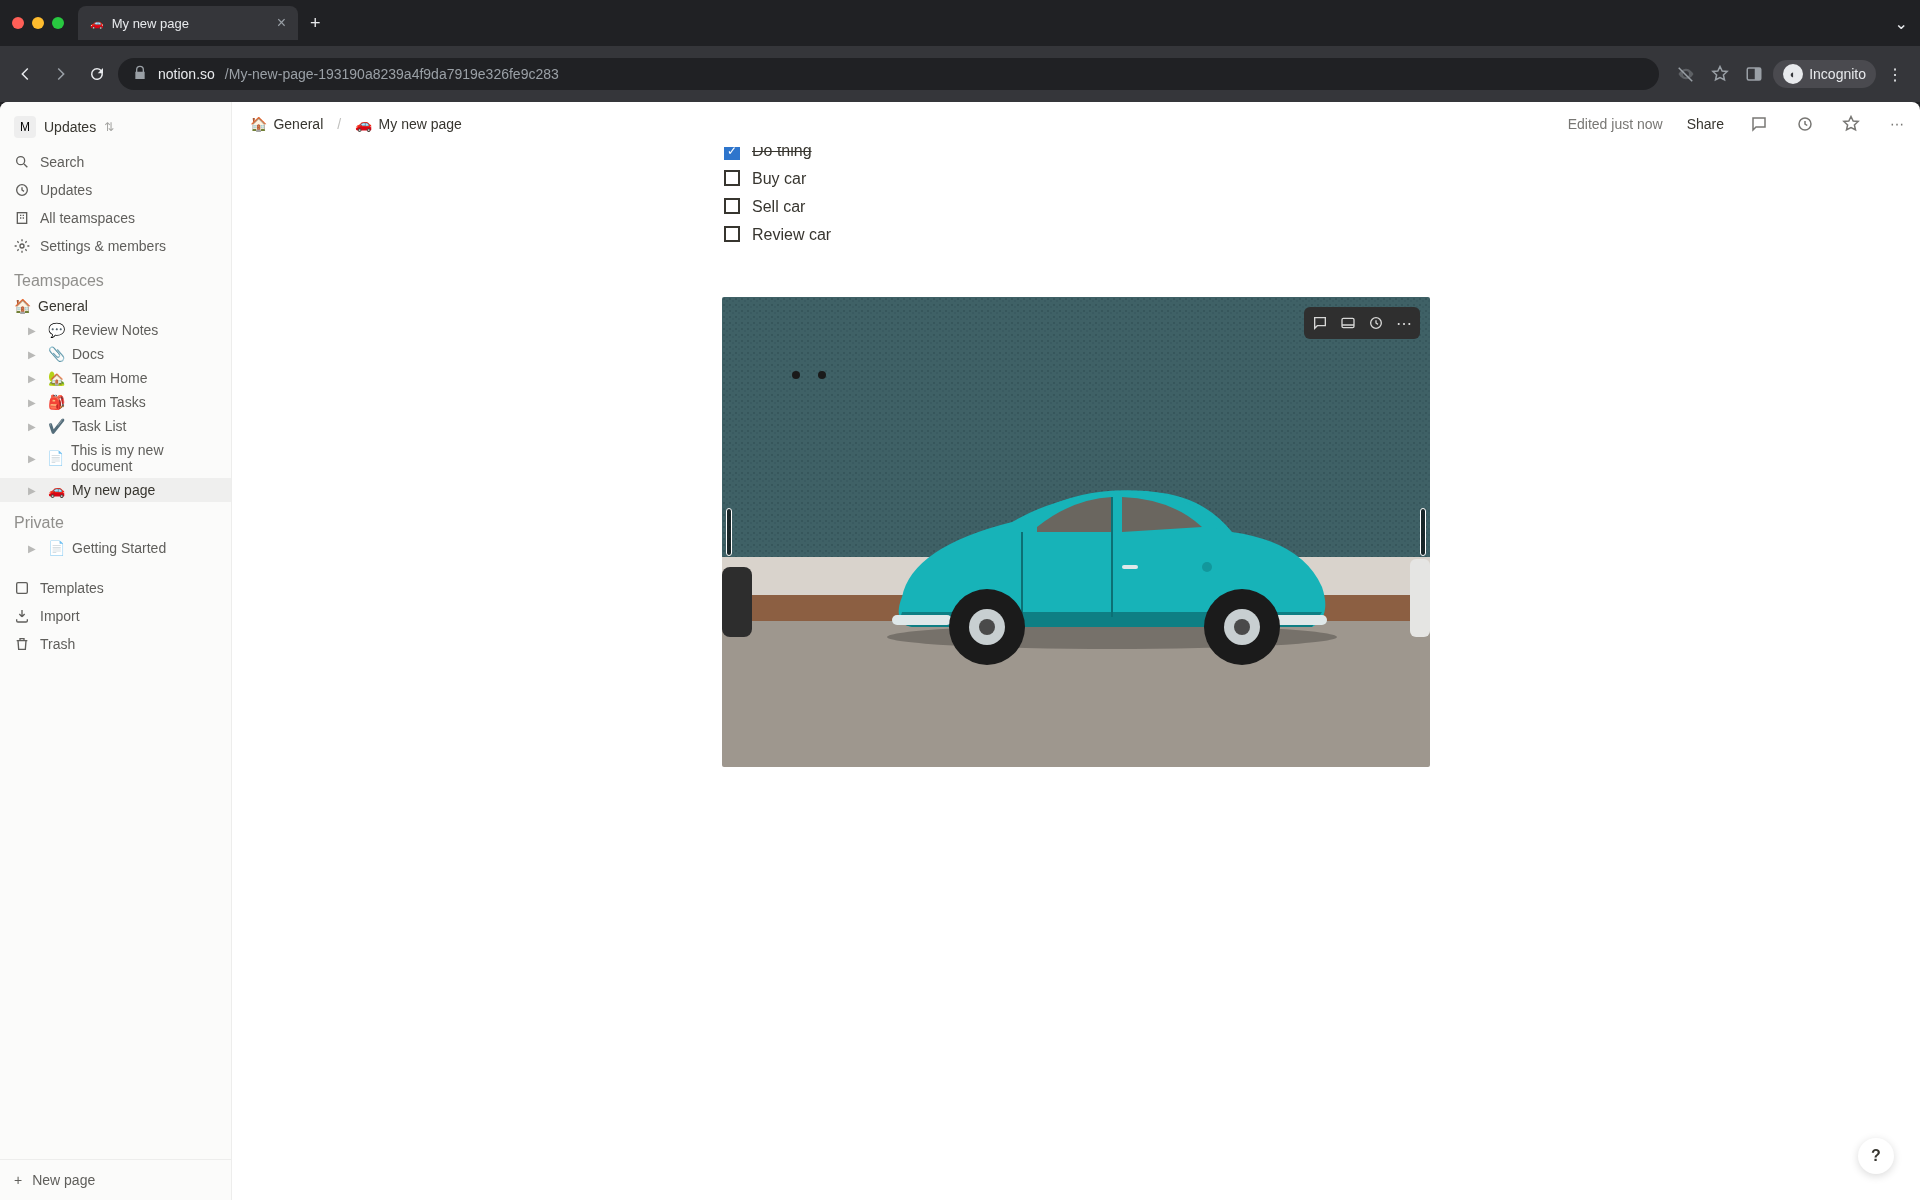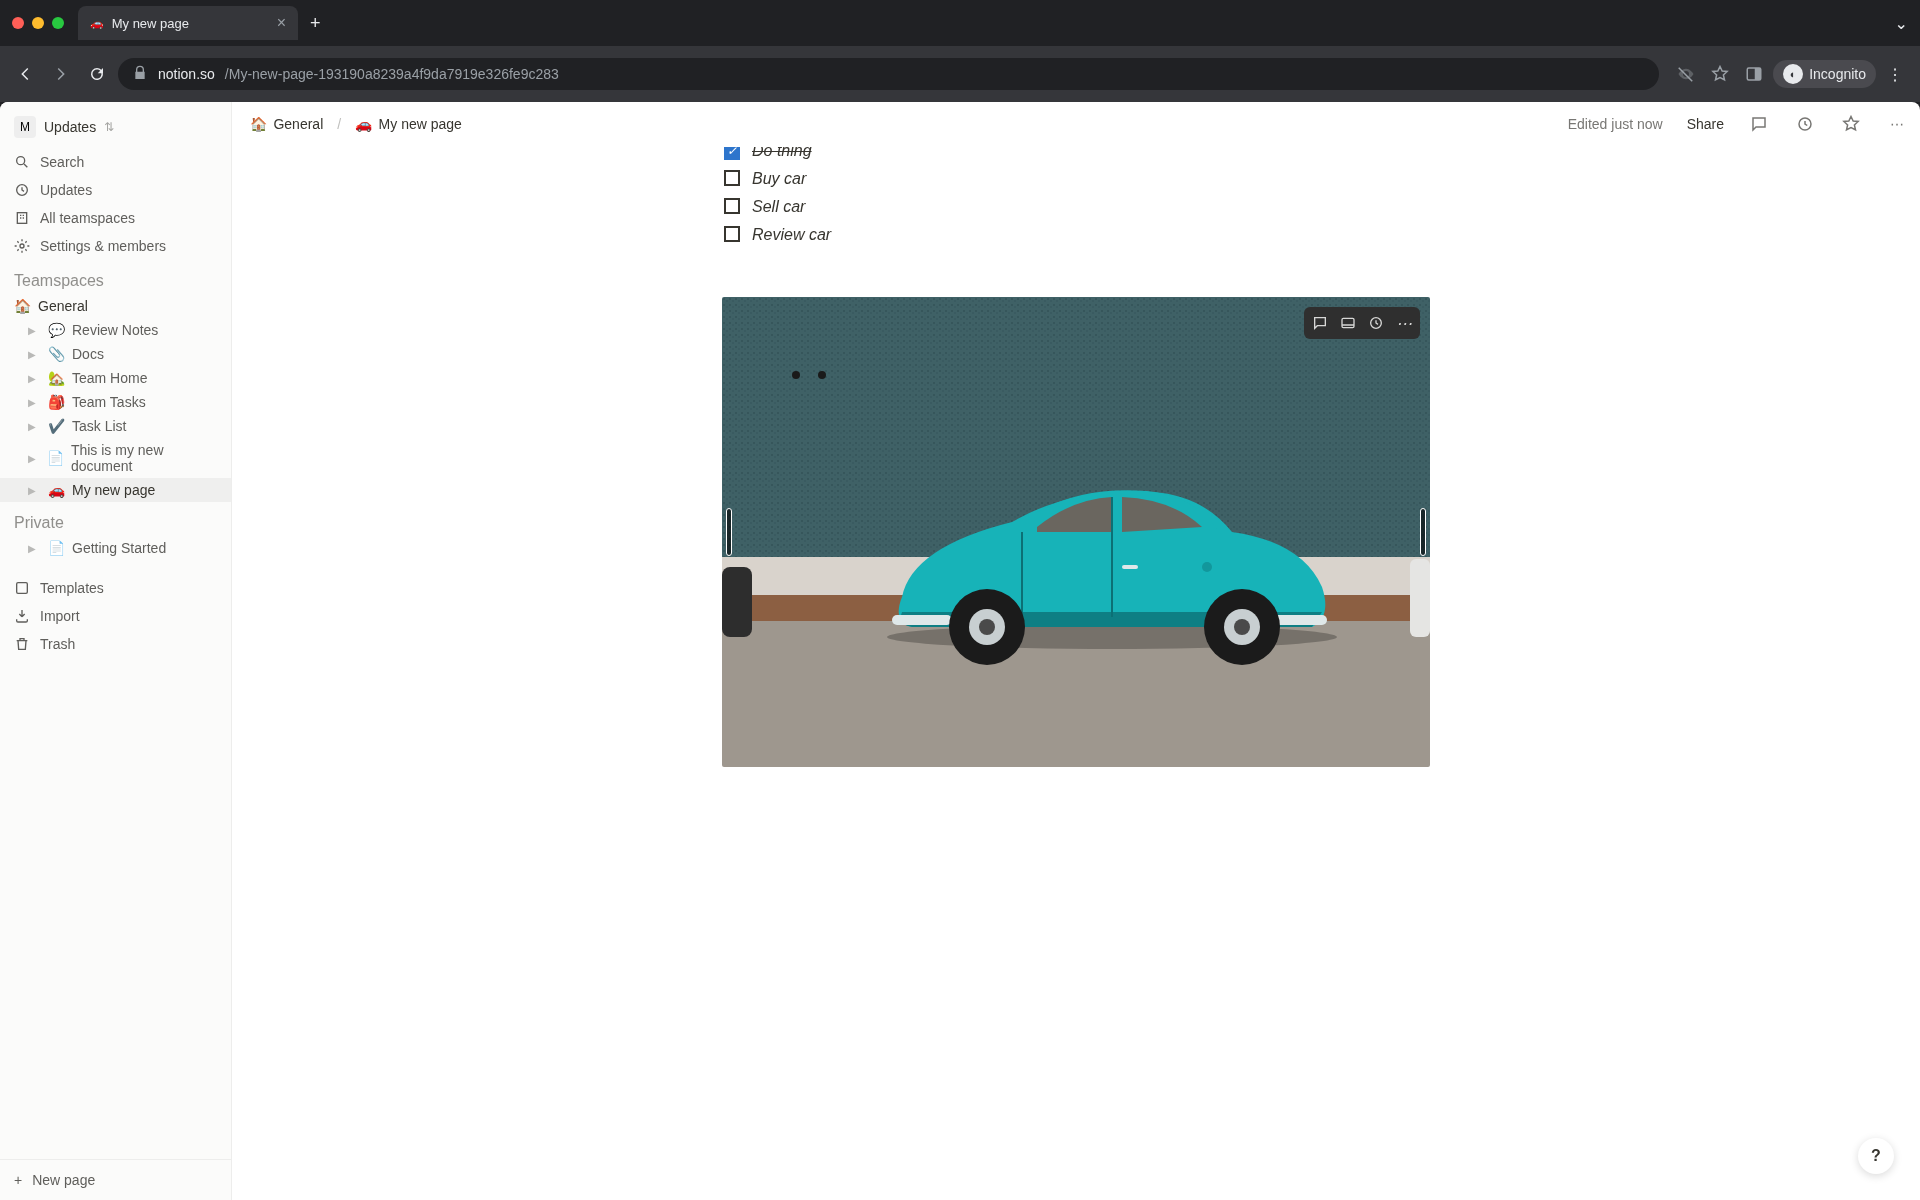--- a/index.html
+++ b/index.html
@@ -44,21 +44,21 @@
 
 
 .main{flex:1;display:flex;flex-direction:column;}
 .topbar{height:45px;display:flex;align-items:center;padding:0 12px;gap:10px;border-bottom:1px solid transparent;}
 .breadcrumb{display:flex;align-items:center;gap:8px;color:#37352f;font-size:14px;}
 .crumb{display:flex;align-items:center;gap:6px;padding:4px 6px;border-radius:4px;}
 .sep{color:#c0c0be;}
 .topbar-right{margin-left:auto;display:flex;align-items:center;gap:24px;color:#787774;font-size:14px;}
 .topbar-icon{width:22px;height:22px;display:flex;align-items:center;justify-content:center;color:#787774;}
 
-.content{flex:1;overflow:auto;padding: 0 0 32px 0; font-style: italic;}
+.content{flex:1;overflow:auto;padding: 0 0 32px 0;}
 .content-inner{max-width: 708px; margin: 0 auto; padding-top: 0;}
 .todo-list{padding-left:2px;}
 .todo{display:flex;align-items:flex-start;gap:12px;padding:5px 0;font-size:16px;color:#37352f;}
 .checkbox{width:16px;height:16px;border:2px solid #37352f;display:inline-block;}
 .checkbox.checked{background:#2e75cc;border-color:#2e75cc;position:relative;}
 .checkbox.checked::after{content:"✓";position:absolute;color:#fff;font-size:12px;left:1px;top:-2px;}
 .todo.done .label{text-decoration: line-through; color:#9b9a97;}
 .todo.partial .label{color:#37352f;}
 .todo.partial{overflow:hidden;max-height:18px;align-items:flex-end;}
 

